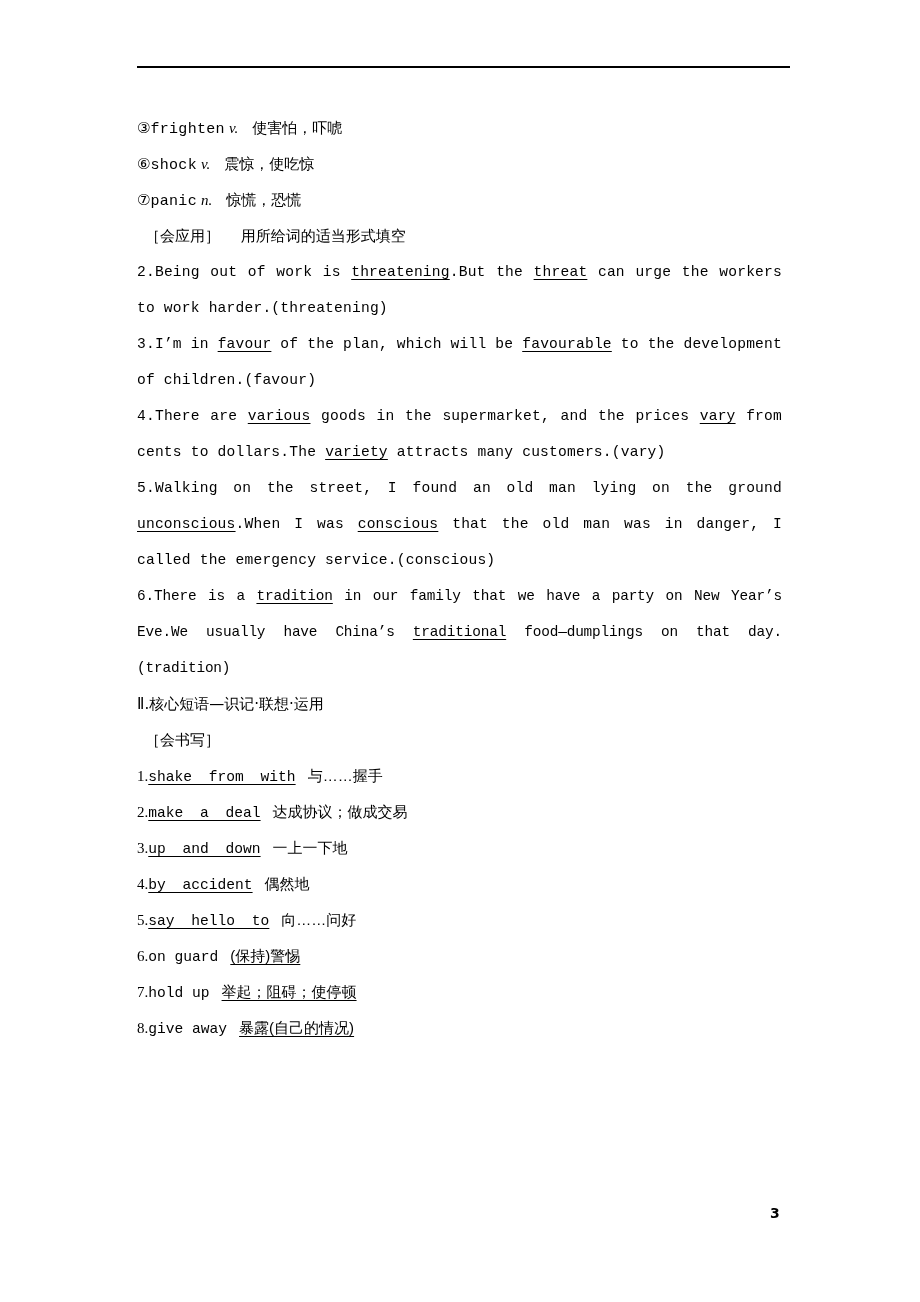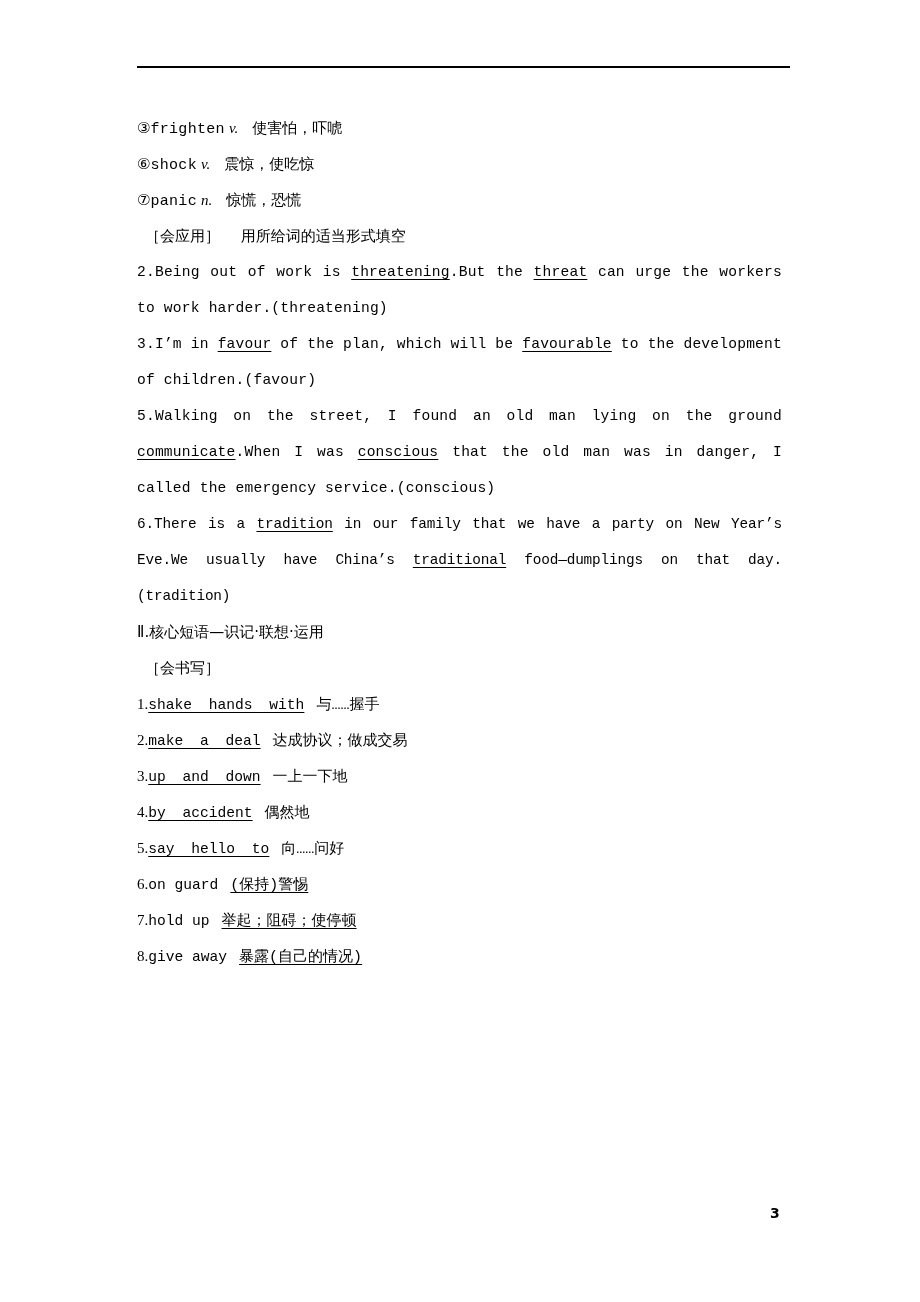--- a/index.html
+++ b/index.html
@@ -114,21 +114,21 @@
   .ph-en {
     font-family: "Liberation Mono", "DejaVu Sans Mono", monospace;
     font-size: 14.6px;
   }
   .ph-en.u {
     text-decoration: underline;
     text-underline-offset: 3px;
     word-spacing: 8px;
   }
   .ph-cn {
-    font-family: Liberation Mono, monospace;
+    font-family: Liberation Sans, sans-serif;
     font-size: 15px;
     padding-left: 12px;
   }
   .ph-cn.u {
     text-decoration: underline;
     text-underline-offset: 3px;
   }
 
   
   .page-number {
@@ -157,32 +157,33 @@
       </div>
 
     <div class="subhead">
       <span class="sh-label">［会应用］</span>
       <span class="sh-desc">用所给词的适当形式填空</span>
     </div>
 
     <div id="exercise-list">
         <p class="exercise"><span>2.</span><span>Being out of work is </span><span class="ans">threatening</span><span>.But the </span><span class="ans">threat</span><span> can urge the workers to work harder.(threatening)</span></p>
         <p class="exercise"><span>3.</span><span>I’m in </span><span class="ans">favour</span><span> of the plan, which will be </span><span class="ans">favourable</span><span> to the development of children.(favour)</span></p>
-        <p class="exercise"><span>5.</span><span>Walking on the street, I found an old man lying on the ground </span><span class="ans">communicate</span><span>.When I was </span><span class="ans">conscious</span><span> that the old man was in danger, I called the emergency service.(conscious)</span></p>
+        <p class="exercise"><span>4.</span><span>There are </span><span class="ans">various</span><span> goods in the supermarket, and the prices </span><span class="ans">vary</span><span> from cents to dollars.The </span><span class="ans">variety</span><span> attracts many customers.(vary)</span></p>
+        <p class="exercise"><span>5.</span><span>Walking on the street, I found an old man lying on the ground </span><span class="ans">unconscious</span><span>.When I was </span><span class="ans">conscious</span><span> that the old man was in danger, I called the emergency service.(conscious)</span></p>
         <p class="exercise tight"><span>6.</span><span>There is a </span><span class="ans">tradition</span><span> in our family that we have a party on New Year’s Eve.We usually have China’s </span><span class="ans">traditional</span><span> food—dumplings on that day.(tradition)</span></p>
       </div>
 
     <div class="section-head">Ⅱ.核心短语—识记·联想·运用</div>
 
     <div class="subhead">
       <span>［会书写］</span>
     </div>
 
     <div id="phrase-list">
-        <div class="phrase-line"><span class="ph-num">1.</span><span class="ph-en u">shake hands with</span><span class="ph-cn">与……握手</span></div>
+        <div class="phrase-line"><span class="ph-num">1.</span><span class="ph-en u">shake from with</span><span class="ph-cn">与……握手</span></div>
         <div class="phrase-line"><span class="ph-num">2.</span><span class="ph-en u">make a deal</span><span class="ph-cn">达成协议；做成交易</span></div>
         <div class="phrase-line"><span class="ph-num">3.</span><span class="ph-en u">up and down</span><span class="ph-cn">一上一下地</span></div>
         <div class="phrase-line"><span class="ph-num">4.</span><span class="ph-en u">by accident</span><span class="ph-cn">偶然地</span></div>
         <div class="phrase-line"><span class="ph-num">5.</span><span class="ph-en u">say hello to</span><span class="ph-cn">向……问好</span></div>
         <div class="phrase-line"><span class="ph-num">6.</span><span class="ph-en">on guard</span><span class="ph-cn u">(保持)警惕</span></div>
         <div class="phrase-line"><span class="ph-num">7.</span><span class="ph-en">hold up</span><span class="ph-cn u">举起；阻碍；使停顿</span></div>
         <div class="phrase-line"><span class="ph-num">8.</span><span class="ph-en">give away</span><span class="ph-cn u">暴露(自己的情况)</span></div>
       </div>
 
   </div>

